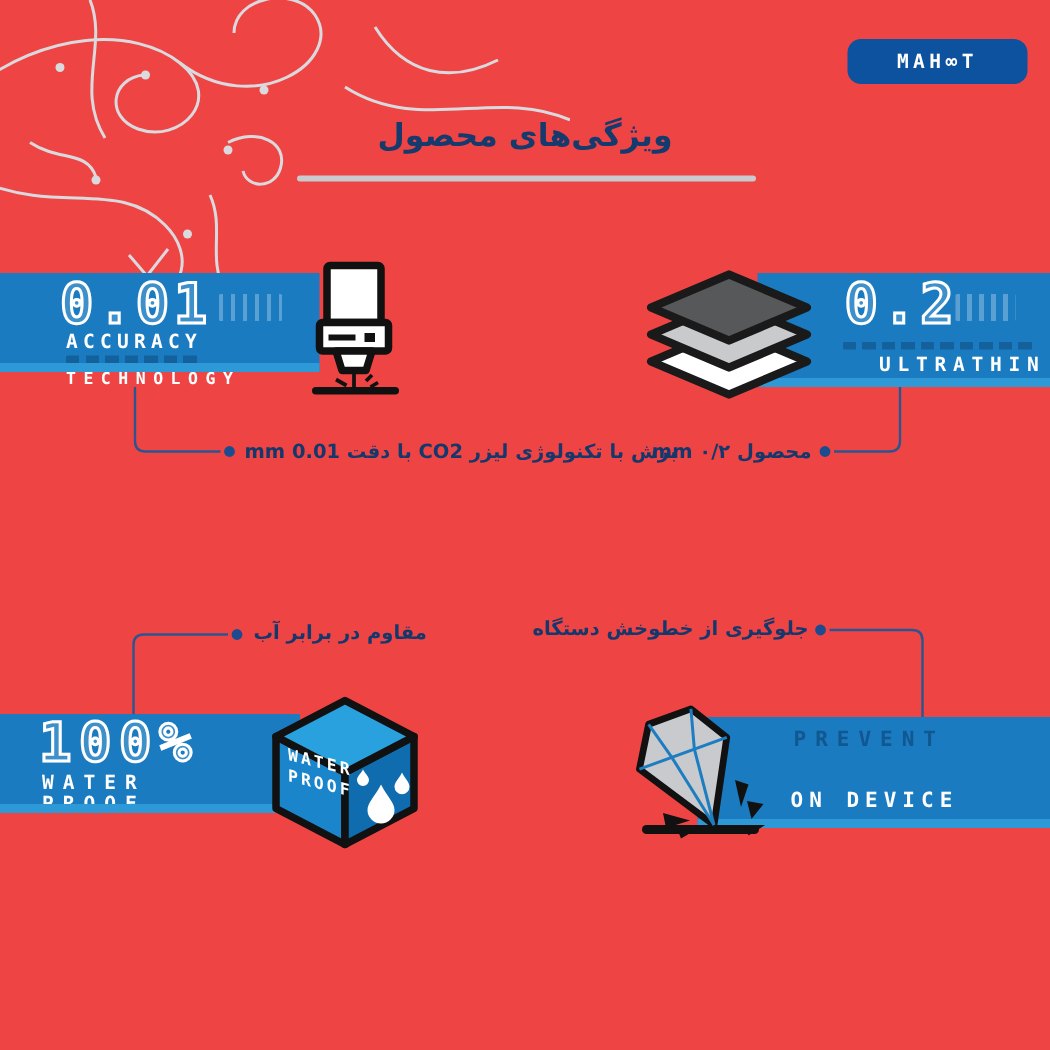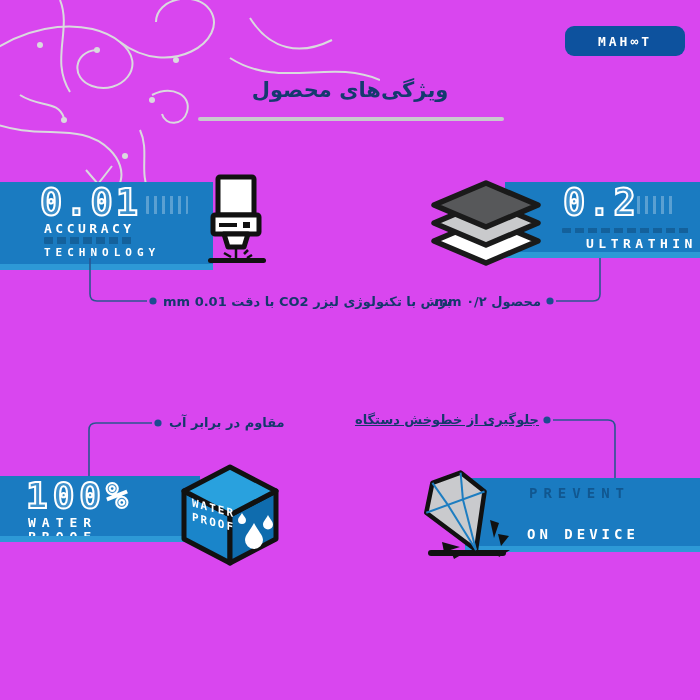--- a/index.html
+++ b/index.html
@@ -1,16 +1,16 @@
 <!DOCTYPE html>
 <html><head>
 <meta charset="utf-8">
 <style>
   html,body{margin:0;padding:0;background:#fdfdfe;}
-  .stage{position:relative;width:700px;height:700px;overflow:hidden;background:#d946ef;
+  .stage{position:relative;width:700px;height:700px;overflow:hidden;background:#ef4444;
          font-family:"DejaVu Sans",sans-serif;}
   .abs{position:absolute;}
 
   
   .ornament{position:absolute;left:0;top:0;pointer-events:none;}
 
   
   .brand{position:absolute;left:565px;top:26px;width:120px;height:30px;background:#0d529e;
          border-radius:9px;display:flex;align-items:center;justify-content:center;}
   .brand span{color:#fff;font-family:"DejaVu Sans Mono",monospace;font-size:13px;
@@ -71,21 +71,21 @@
     </g>
   </svg>
 
   <div class="brand">
     <span>MAH∞T</span>
   </div>
 
   <div class="title">ویژگی‌های محصول</div>
   <div class="divider"></div>
 
-  <div class="banner" style="left:0;top:182px;width:213px;height:88px;">
+  <div class="banner" style="left:0;top:182px;width:213px;height:66px;">
     <div class="tech hollow" style="left:40px;top:2px;font-size:37px;letter-spacing:3px;">0.01</div>
     <div class="ghostbar ghost-light" style="left:146px;top:14px;width:42px;height:18px;"></div>
     <div class="tech wlabel" style="left:44px;top:40px;font-size:13px;letter-spacing:3.5px;">ACCURACY</div>
     <div class="ghostbar ghost-dark" style="left:44px;top:55px;width:90px;height:7px;"></div>
     <div class="tech wlabel" style="left:44px;top:65px;font-size:11px;letter-spacing:5px;">TECHNOLOGY</div>
     <div class="strip"></div>
   </div>
 
   <svg class="abs" style="left:206px;top:174px;" width="62" height="90" viewBox="0 0 62 90">
     <rect x="12" y="3" width="36" height="38" rx="2" fill="#fff" stroke="#111" stroke-width="5"></rect>
@@ -133,21 +133,21 @@
     <span>برش با تکنولوژی لیزر CO2 با دقت</span>
     <b>0.01 mm</b>
   </div>
   <div class="cap" style="right:159px;top:294px;">
     <span>محصول</span>
     <b>۰/۲ mm</b>
   </div>
   <div class="cap" style="left:169px;top:415px;">
     <span>مقاوم در برابر آب</span>
   </div>
-  <div class="cap" style="right:161px;top:412px;text-decoration:underline;">
+  <div class="cap" style="right:161px;top:412px;">
     <span>جلوگیری از خطوخش دستگاه</span>
   </div>
 
   <div class="banner" style="left:0;top:476px;width:200px;height:66px;">
     <div class="tech hollow" style="left:26px;top:2px;font-size:36px;letter-spacing:5px;">100%</div>
     <div class="tech wlabel" style="left:28px;top:40px;font-size:13px;letter-spacing:6px;">WATER</div>
     <div class="tech wlabel" style="left:28px;top:54px;font-size:13px;letter-spacing:6px;">PROOF</div>
     <div class="strip"></div>
   </div>
 

